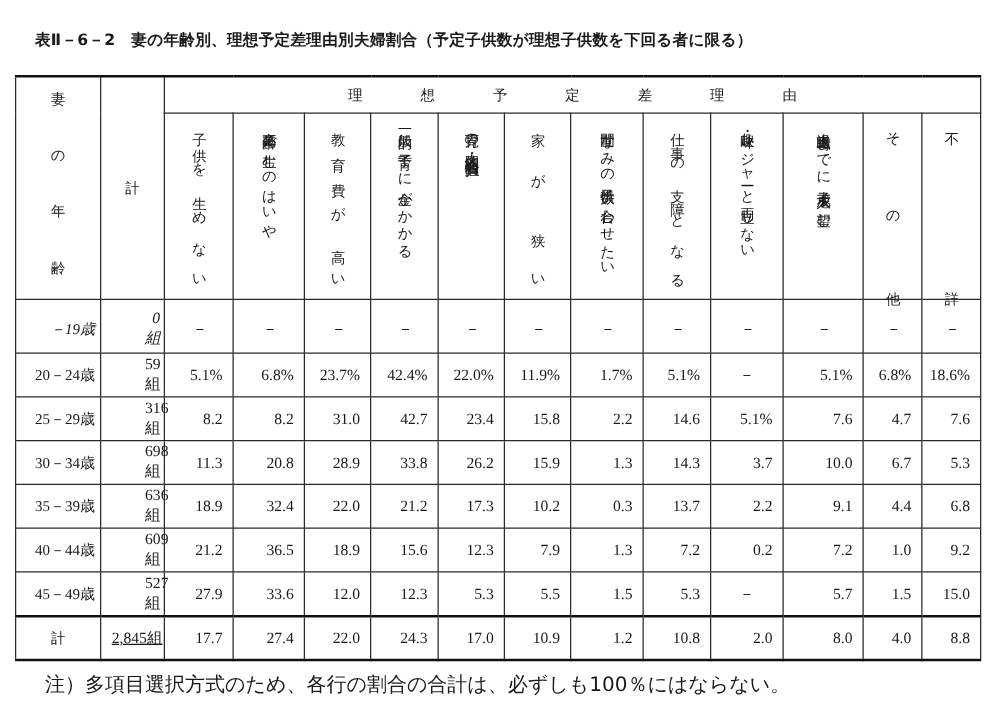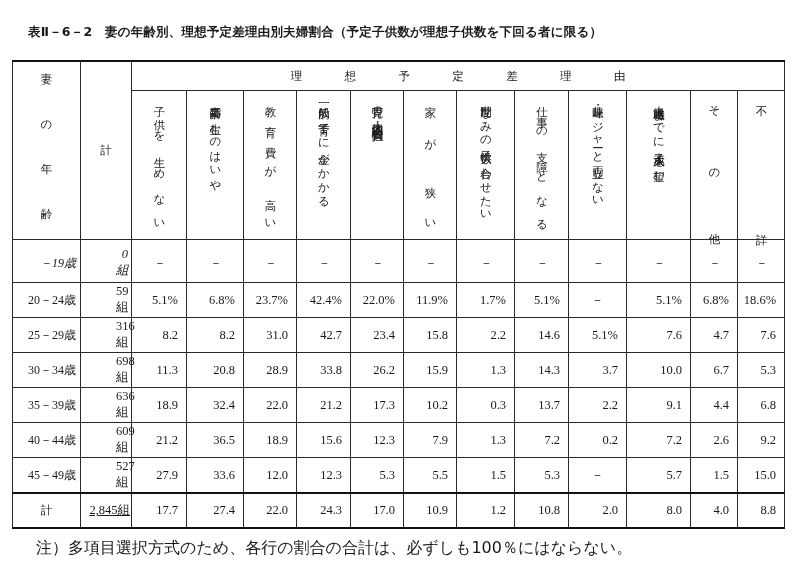--- a/index.html
+++ b/index.html
@@ -46,21 +46,21 @@
       padding: 0;
       font-weight: normal;
     }
     table.main {
       border-top: 2px solid #111;
       border-bottom: 2px solid #111;
     }
     .hdr-group {
       height: 28px;
       text-align: center;
-      font-family: Liberation Serif, serif;
+      font-family: Liberation Mono, monospace;
       font-size: 11.5px;
     }
     .hdr-group span.ch {
       display: inline-block;
       width: 51px;
       text-align: center;
     }
     .v-left {
       vertical-align: top;
       text-align: center;
@@ -275,21 +275,21 @@
       <td>21.2</td>
       <td>36.5</td>
       <td>18.9</td>
       <td>15.6</td>
       <td>12.3</td>
       <td>7.9</td>
       <td>1.3</td>
       <td>7.2</td>
       <td>0.2</td>
       <td>7.2</td>
-      <td>2.6</td>
+      <td>1.0</td>
       <td>9.2</td>
     </tr>
     <tr class="data">
       <td class="age">45－49歳</td>
       <td class="cnt">527組</td>
       <td>27.9</td>
       <td>33.6</td>
       <td>12.0</td>
       <td>12.3</td>
       <td>5.3</td>

